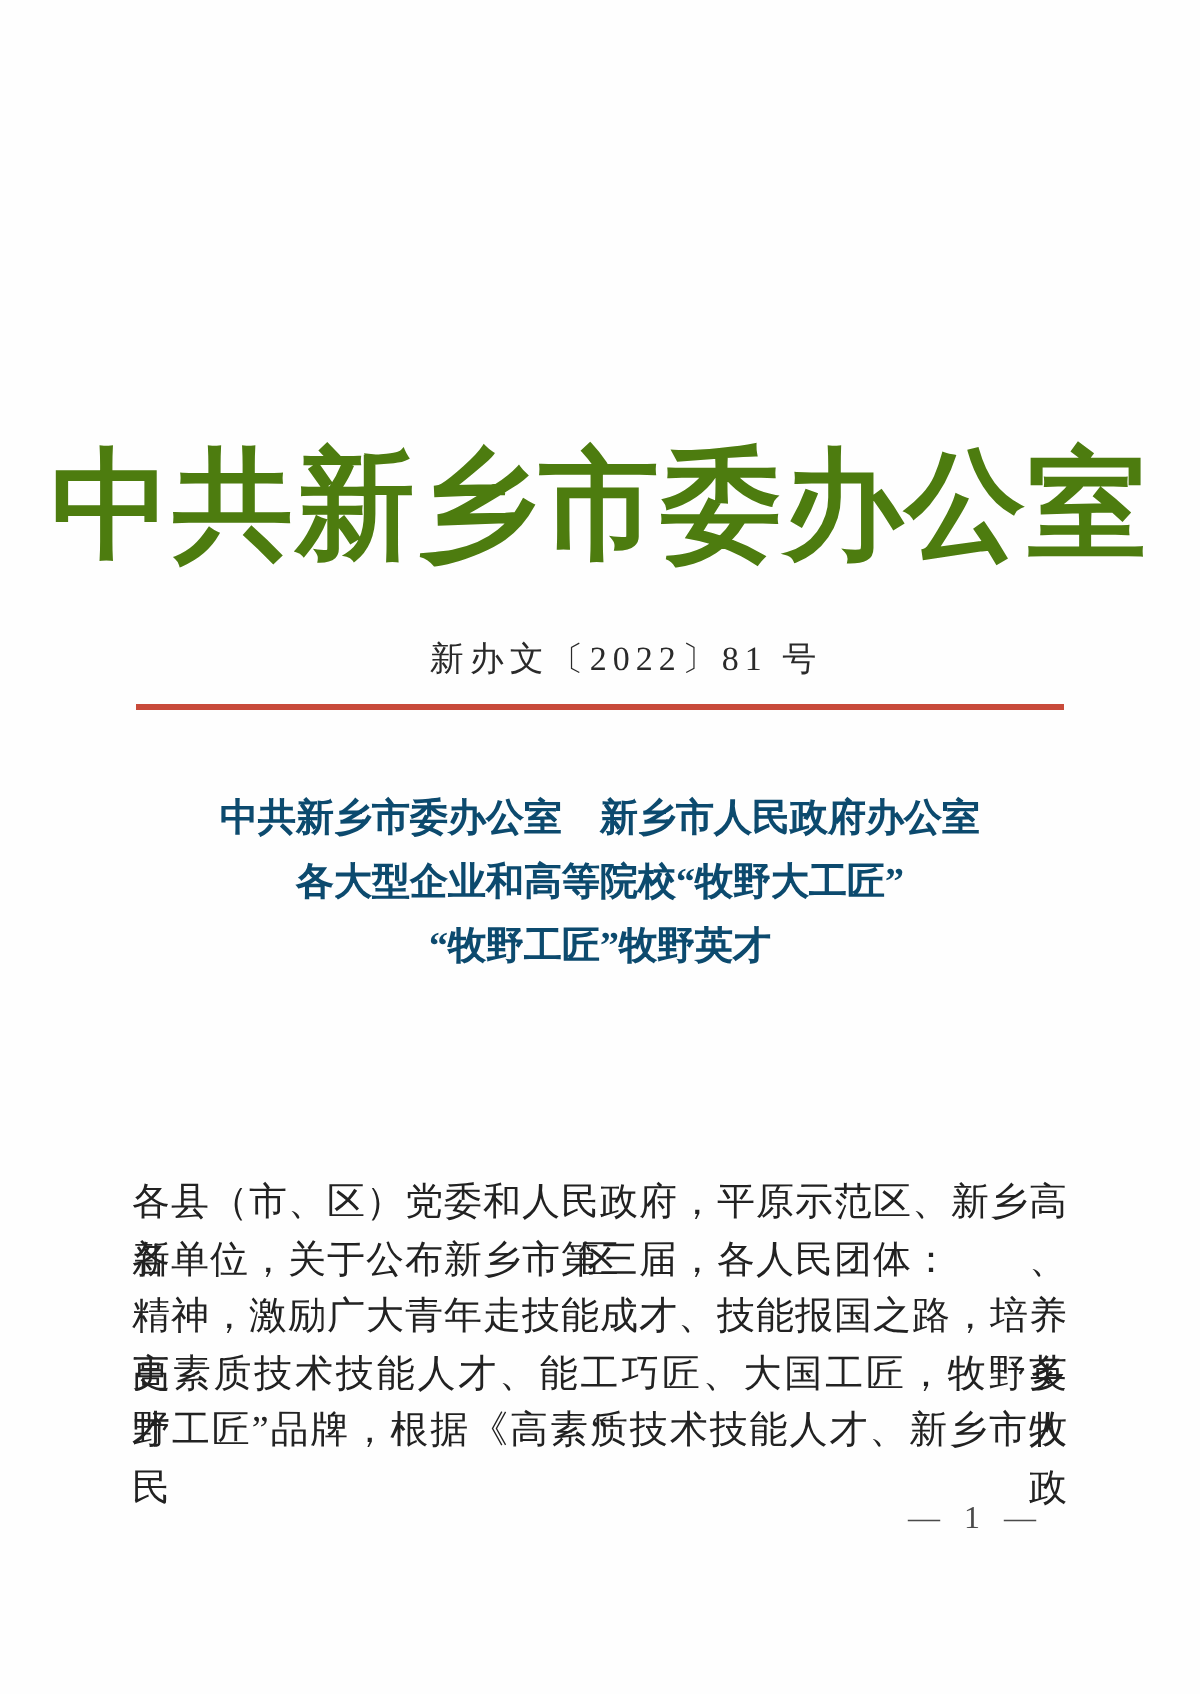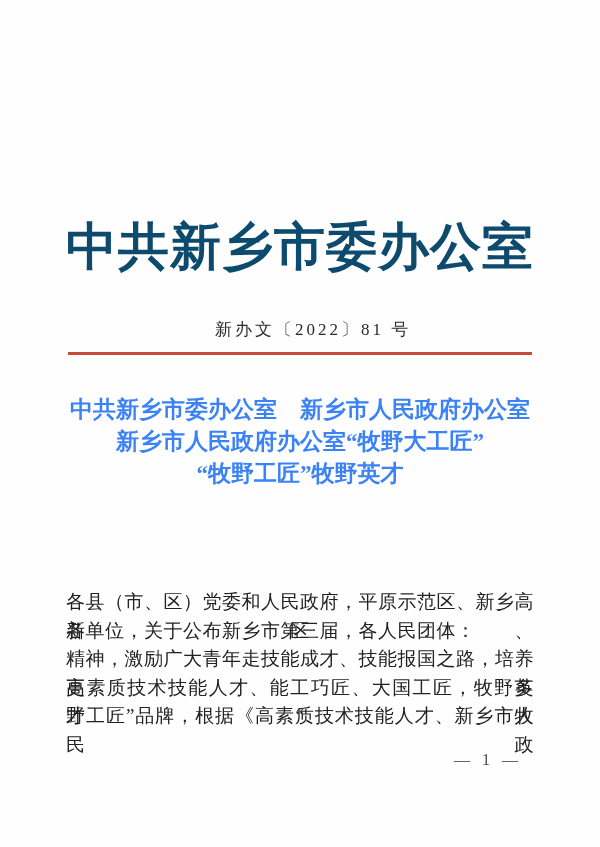--- a/index.html
+++ b/index.html
@@ -15,24 +15,24 @@
     overflow: hidden;
     font-family: "Liberation Serif", "DejaVu Serif", serif;
     color: #1f1f1f;
   }
   .red-header {
     position: absolute;
     top: 213px;
     left: 0;
     width: 100%;
     text-align: center;
-    font-size: 51px;
+    font-size: 60px;
     font-weight: bold;
     letter-spacing: 1px;
-    color: #0c4a6e;
+    color: #4d7c0f;
     white-space: nowrap;
   }
   .doc-number {
     position: absolute;
     top: 318px;
     left: 13px;
     width: 100%;
     text-align: center;
     font-size: 17px;
     letter-spacing: 3px;
@@ -45,24 +45,24 @@
     width: 464px;
     height: 3px;
     background: #c84a3a;
   }
   .doc-title {
     position: absolute;
     top: 394px;
     left: 40px;
     width: 520px;
     text-align: center;
-    font-size: 23px;
+    font-size: 19px;
     font-weight: bold;
     line-height: 32px;
-    color: #3b82f6;
+    color: #0c4a6e;
   }
   .body-text {
     position: absolute;
     top: 540px;
     left: 66px;
     width: 468px;
     font-size: 19px;
     line-height: 28.6px;
     color: #222222;
     margin-top: 48px;
@@ -96,21 +96,21 @@
 <div class="page">
 
   <div class="red-header">中共新乡市委办公室</div>
 
   <div class="doc-number">新办文〔2022〕81 号</div>
 
   <div class="red-rule"></div>
 
   <div class="doc-title">
     <div>中共新乡市委办公室　新乡市人民政府办公室</div>
-    <div>新乡市人民政府办公室“牧野大工匠”</div>
+    <div>各大型企业和高等院校“牧野大工匠”</div>
     <div>“牧野工匠”牧野英才</div>
   </div>
 
   <div class="body-text">
     <div class="body-line fill">各县（市、区）党委和人民政府，平原示范区、新乡高新区、</div>
     <div class="body-line">各单位，关于公布新乡市第三届，各人民团体：</div>
     <div class="body-line fill">精神，激励广大青年走技能成才、技能报国之路，培养更多</div>
     <div class="body-line fill">高素质技术技能人才、能工巧匠、大国工匠，牧野英才“牧</div>
     <div class="body-line fill">野工匠”品牌，根据《高素质技术技能人才、新乡市人民政</div>
   </div>

